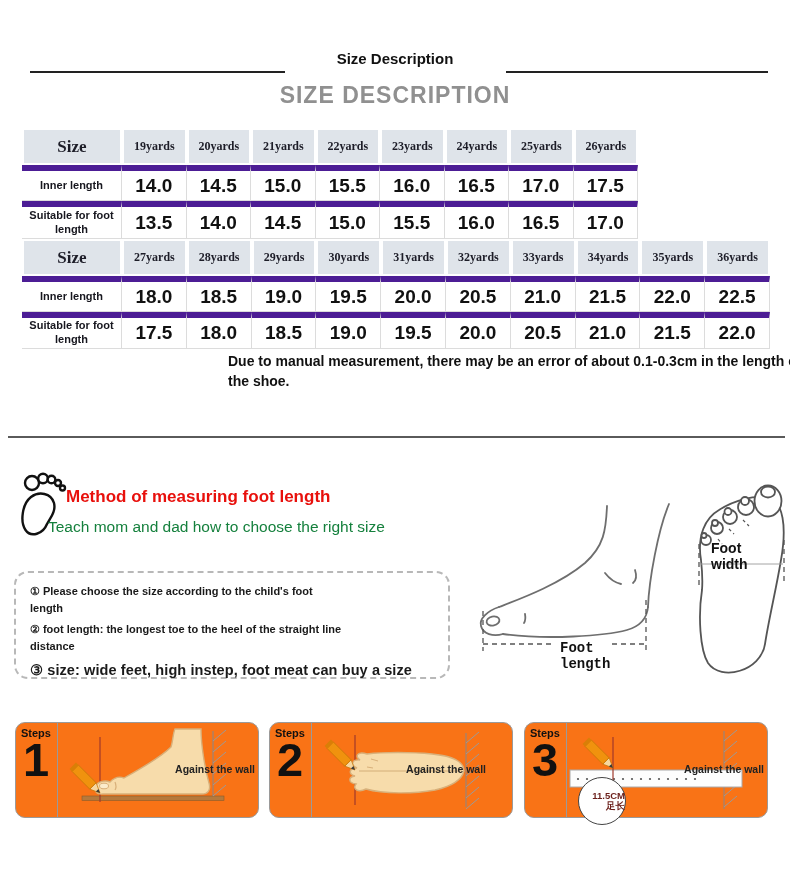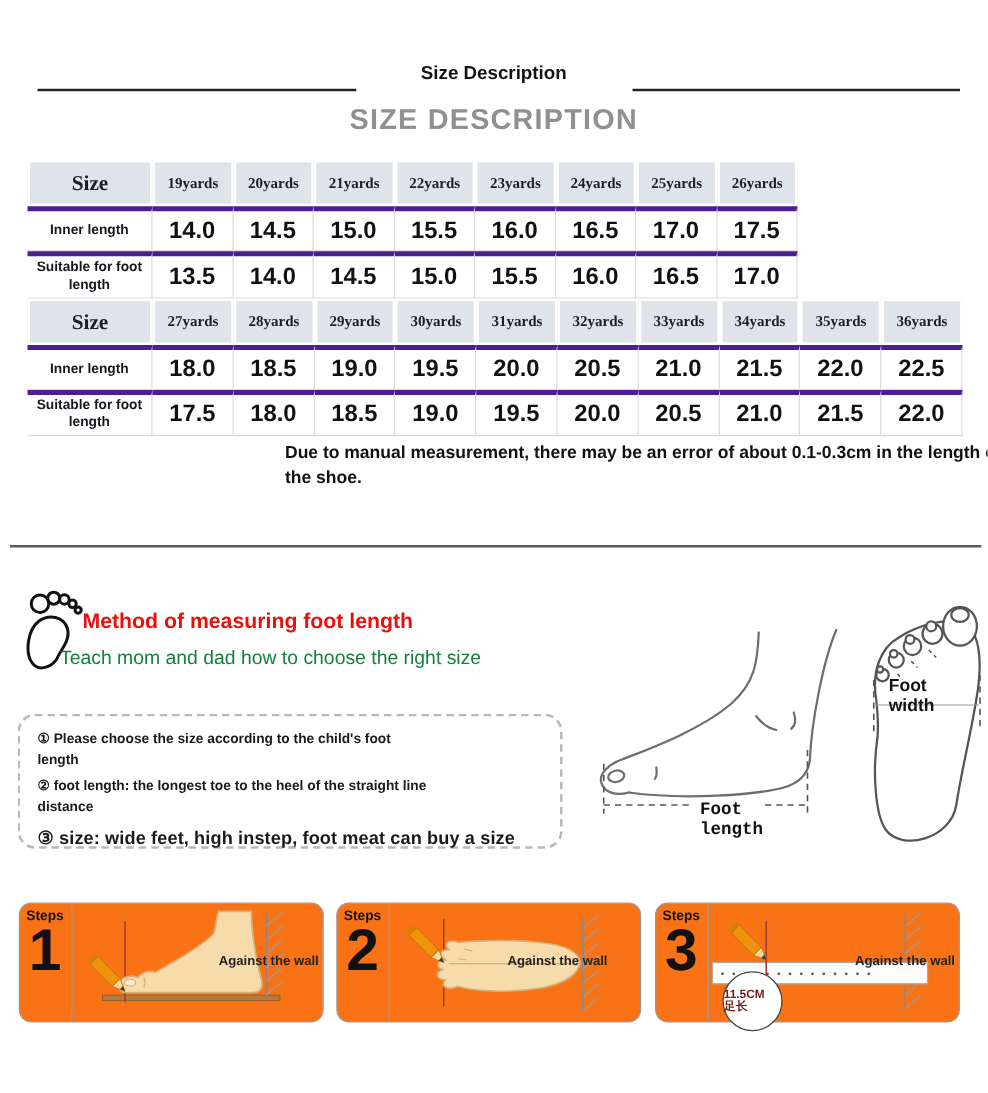--- a/index.html
+++ b/index.html
@@ -16,21 +16,21 @@
           font-size:23px;font-weight:bold;color:#909090;letter-spacing:1px;}
 
   
   .tbl{position:absolute;display:grid;background:#fff;}
   .t1{left:22px;top:128px;width:616px;grid-template-columns:100px repeat(8,1fr);
       grid-template-rows:37px 36px 38px;}
   .t2{left:22px;top:239px;width:748px;grid-template-columns:100px repeat(10,1fr);
       grid-template-rows:37px 36px 37px;}
   .c{display:flex;align-items:center;justify-content:center;text-align:center;
      font-weight:bold;border-right:1px solid #dcdcdc;border-bottom:1px solid #dcdcdc;
-     border-top:4px solid #4c1d95;}
+     border-top:6px solid #4c1d95;}
   .c.h{background:#dfe4ea;border:2px solid #fff;font-size:12px;color:#1d1d28;font-family:Liberation Serif, serif;}
   .c.h.size{font-size:17px;}
   .c.lab{font-size:11px;line-height:1.25;padding:0 6px;}
   .c.num{font-size:19px;color:#111;}
 
   .note{position:absolute;left:228px;top:351px;width:578px;font-size:14px;
         font-weight:bold;color:#111;line-height:1.45;}
 
   .divider{position:absolute;left:8px;top:436px;width:777px;height:2px;background:#5a5a5a;}
 
@@ -58,21 +58,21 @@
             border-radius:10px;background:#f97316;box-sizing:border-box;}
   .sb1{left:15px;} .sb2{left:269px;} .sb3{left:524px;}
   .step-side{position:absolute;left:0;top:0;width:41px;height:100%;border-right:1px solid #9a9a9a;}
   .step-lab{font-size:11px;font-weight:bold;padding:4px 0 0 5px;color:#111;}
   .step-num{font-size:47px;font-weight:bold;line-height:0.9;padding-left:7px;color:#111;}
   .step-art{position:absolute;left:41px;top:0;}
   .wall-text{position:absolute;top:40px;font-size:10.5px;font-weight:bold;color:#222;white-space:nowrap;}
   .wt1{right:3px;} .wt2{right:26px;} .wt3{right:3px;}
   .ruler-circle{position:absolute;left:53px;top:54px;width:46px;height:46px;border-radius:50%;
                 border:1.5px solid #444;background:#fff;display:flex;flex-direction:column;
-                align-items:flex-start;justify-content:center;z-index:3;}
+                align-items:flex-end;justify-content:center;z-index:3;}
   .rc-val{font-size:9.5px;font-weight:bold;color:#6b1f1a;line-height:1.1;}
   .rc-cap{font-size:9.5px;font-weight:bold;color:#6b1f1a;line-height:1.1;}
 </style>
 </head>
 <body>
 
 <div class="page">
 
   <div class="hd-title">Size Description</div>
   <div class="hd-line l"></div>

